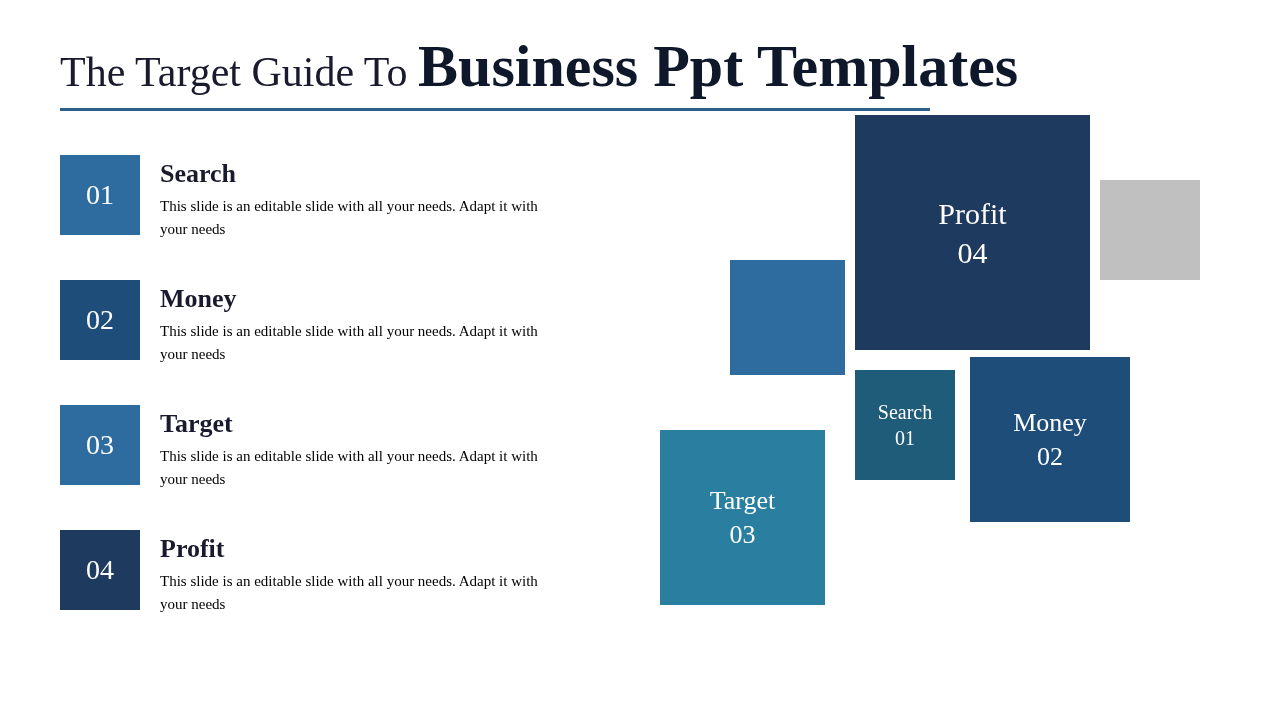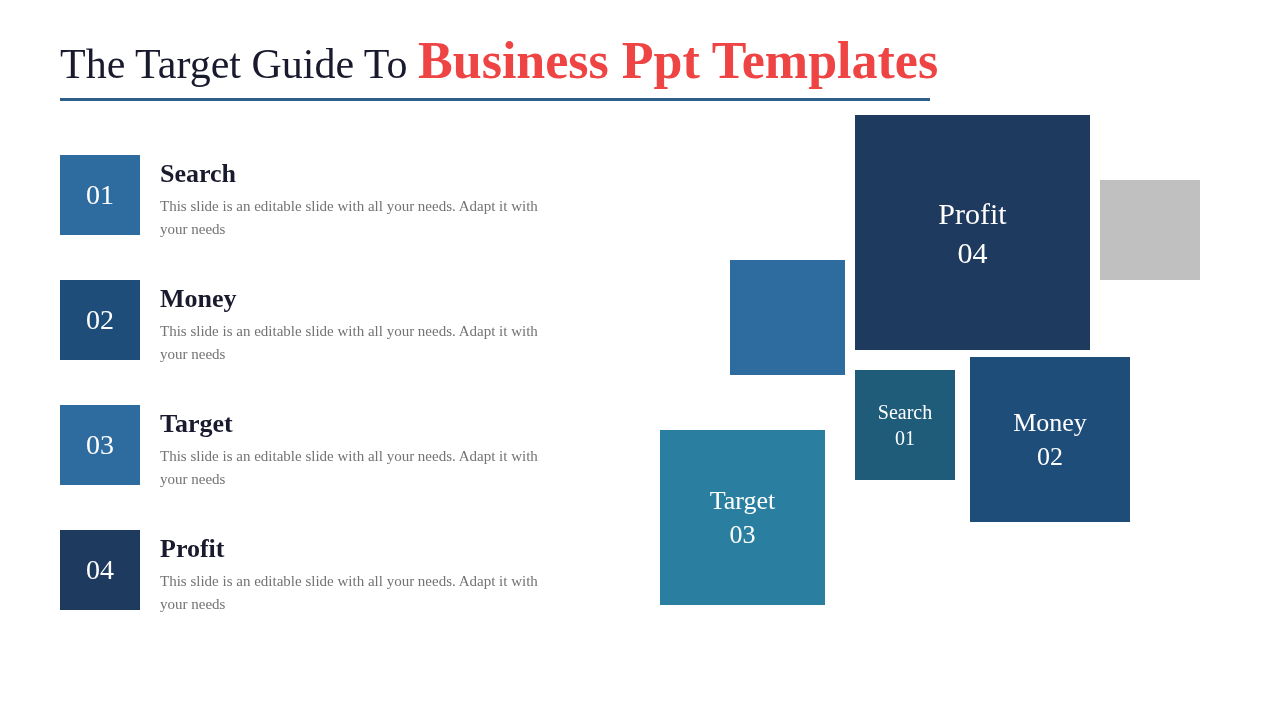--- a/index.html
+++ b/index.html
@@ -22,23 +22,23 @@
     .header {
       margin-bottom: 30px;
     }
     .header-title {
       font-size: 42px;
       color: #1a1a2e;
       font-weight: normal;
       line-height: 1.2;
     }
     .header-title .bold-part {
-      font-size: 52px;
+      font-size: 60px;
       font-weight: bold;
-      color: #ef4444;
+      color: #0f172a;
     }
     .header-underline {
       height: 3px;
       width: 870px;
       background: #2e5f8a;
       margin-top: 6px;
     }
 
     
     .left-list {
@@ -78,21 +78,21 @@
 
     .list-title {
       font-size: 26px;
       font-weight: bold;
       color: #1a1a2e;
       margin-bottom: 6px;
     }
 
     .list-desc {
       font-size: 15px;
-      color: #737373;
+      color: #000000;
       line-height: 1.5;
     }
 
     
     .right-visual {
       position: absolute;
       right: 30px;
       top: 115px;
       width: 590px;
       height: 550px;

